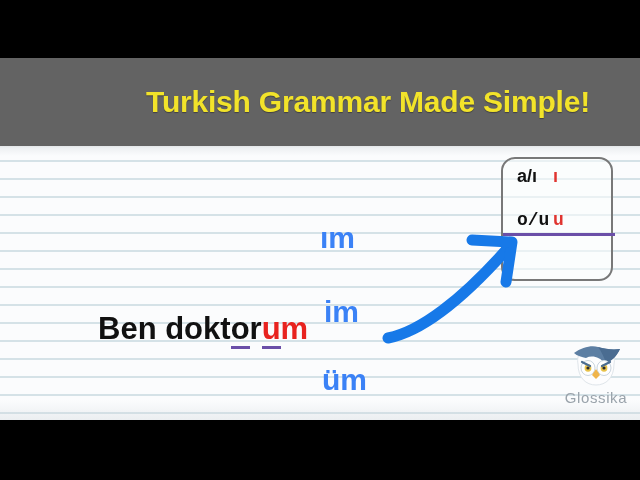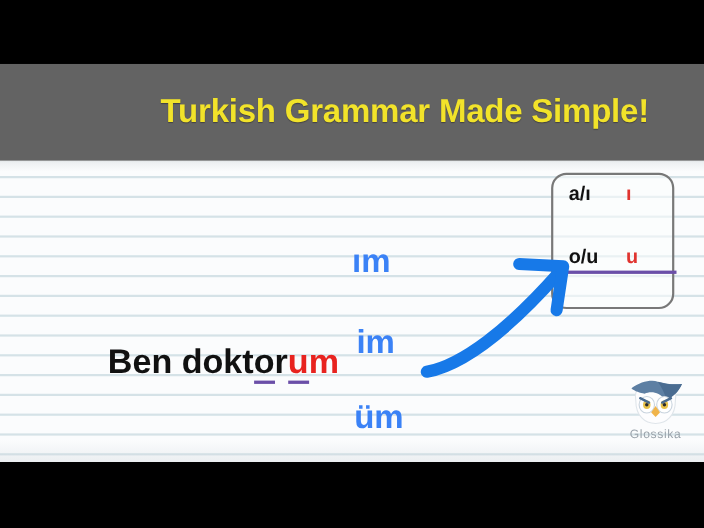--- a/index.html
+++ b/index.html
@@ -132,24 +132,24 @@
     position: absolute;
     left: 0;
     width: 112px;
     height: 29px;
     display: flex;
     align-items: center;
     box-sizing: border-box;
   }
   .vrow-0 { top: 3px; }
   .vrow-1 { top: 32px; }
-  .vrow-2 { top: 61px; }
+  .vrow-2 { top: 48px; font-family: Liberation Mono, monospace; }
   .vrow-3 { top: 90px; }
   .vkey {
-    width: 66px;
+    width: 50px;
     padding-left: 14px;
     box-sizing: border-box;
     color: #111111;
     font-size: 18px;
     font-weight: 700;
   }
   .vval {
     color: #e0342f;
     font-size: 18px;
     font-weight: 700;
@@ -175,21 +175,21 @@
     left: 558px;
     top: 344px;
     width: 76px;
     height: 64px;
     z-index: 22;
     text-align: center;
   }
   .logo-mark { width: 56px; height: 44px; display: block; margin: 0 auto; }
   .logo-text {
     color: #9aa3ab;
-    font-size: 11px;
+    font-size: 15px;
     letter-spacing: 0.6px;
     margin-top: 1px;
   }
 </style>
 </head>
 <body>
 
 <div id="screen">
 
   <div class="paper">

